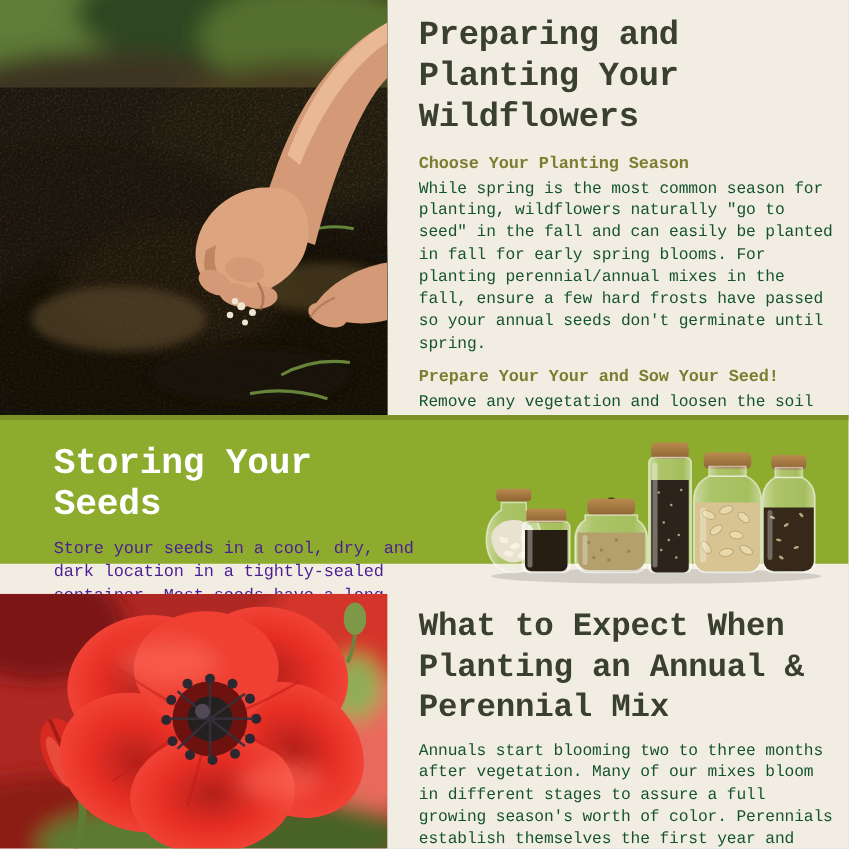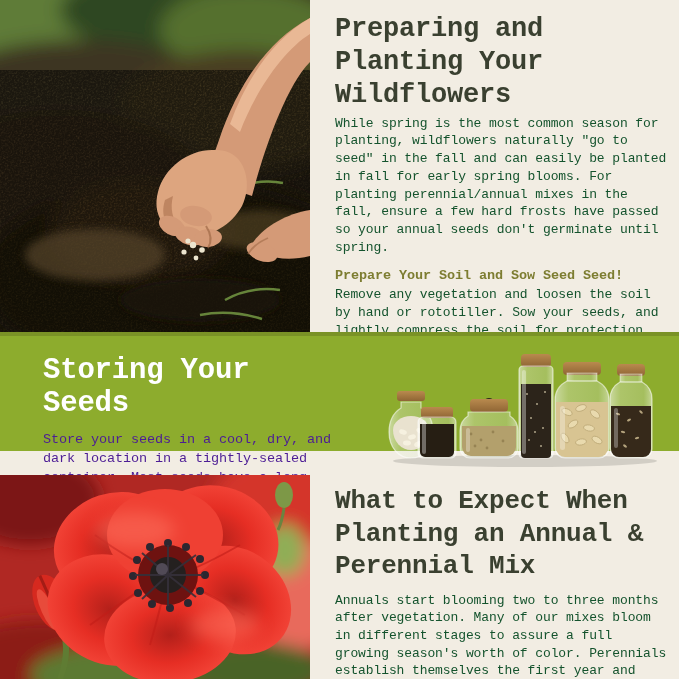--- a/index.html
+++ b/index.html
@@ -131,28 +131,29 @@
           <ellipse cx="262" cy="252" rx="16" ry="9" transform="rotate(20 262 252)" fill="#d49a77"></ellipse>
           <path d="M268 238 q-14 6 -20 16" stroke="#a06a47" stroke-width="1.8" fill="none" opacity="0.6"></path>
         </g>
       </svg>
     </div>
 
     <div class="top-panel">
       <div class="h1">Preparing and Planting Your Wildflowers</div>
 
       <div>
+        <div class="subhead">Choose Your Planting Season</div>
         <div class="body-text">While spring is the most common season for planting, wildflowers naturally "go to seed" in the fall and can easily be planted in fall for early spring blooms. For planting perennial/annual mixes in the fall, ensure a few hard frosts have passed so your annual seeds don't germinate until spring.</div>
       </div>
 
       <div>
       </div>
 
       <div>
-        <div class="subhead">Prepare Your Soil and Sow Seed Seed!</div>
+        <div class="subhead">Prepare Your Your and Sow Your Seed!</div>
         <div class="body-text">Remove any vegetation and loosen the soil by hand or rototiller. Sow your seeds, and lightly compress the soil for protection from birds and wind. Water as needed.</div>
       </div>
     </div>
   </div>
 
   <div class="band">
     <div class="band-text">
       <div class="band-title">Storing Your Seeds</div>
       <div class="band-body">Store your seeds in a cool, dry, and dark location in a tightly-sealed container. Most seeds have a long shelf life, but heat and moisture could shorten it.</div>
     </div>

